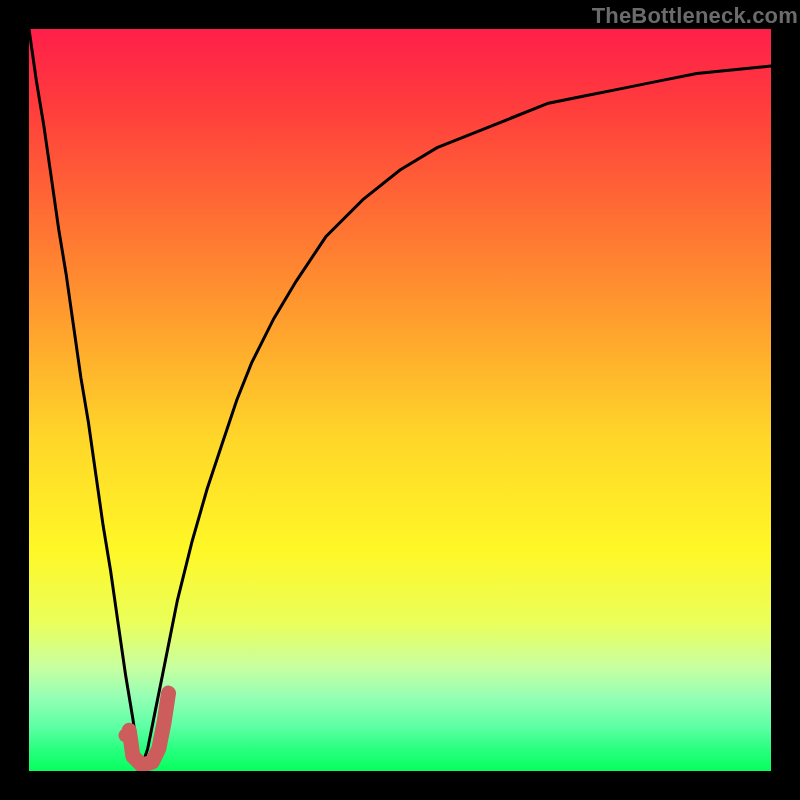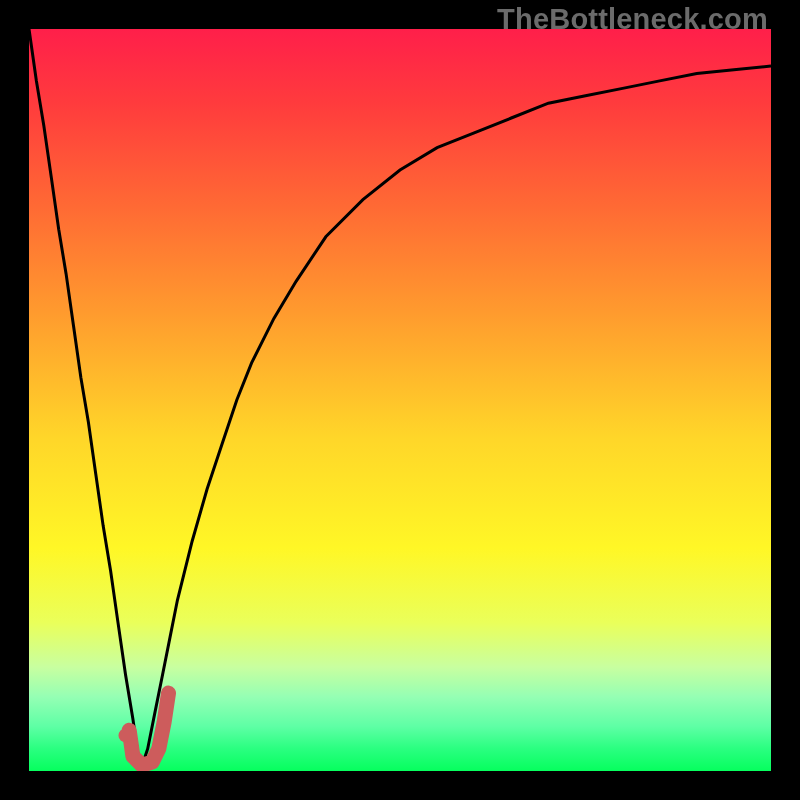--- a/index.html
+++ b/index.html
@@ -36,23 +36,23 @@
       #c8ffa0 86%,
       #95ffb4 90%,
       #5effa5 94%,
       #2aff80 97%,
       #06ff5e 100%
     );
   }
   .watermark {
     position: absolute;
     top: 3px;
-    right: 32px;
+    right: 2px;
     font-family: Arial, Helvetica, sans-serif;
-    font-size: 29px;
+    font-size: 22px;
     font-weight: bold;
     color: #6b6b6b;
     letter-spacing: 0.2px;
     pointer-events: none;
     margin-left: 33px;
   }
   svg {
     position: absolute;
     left: 0;
     top: 0;

